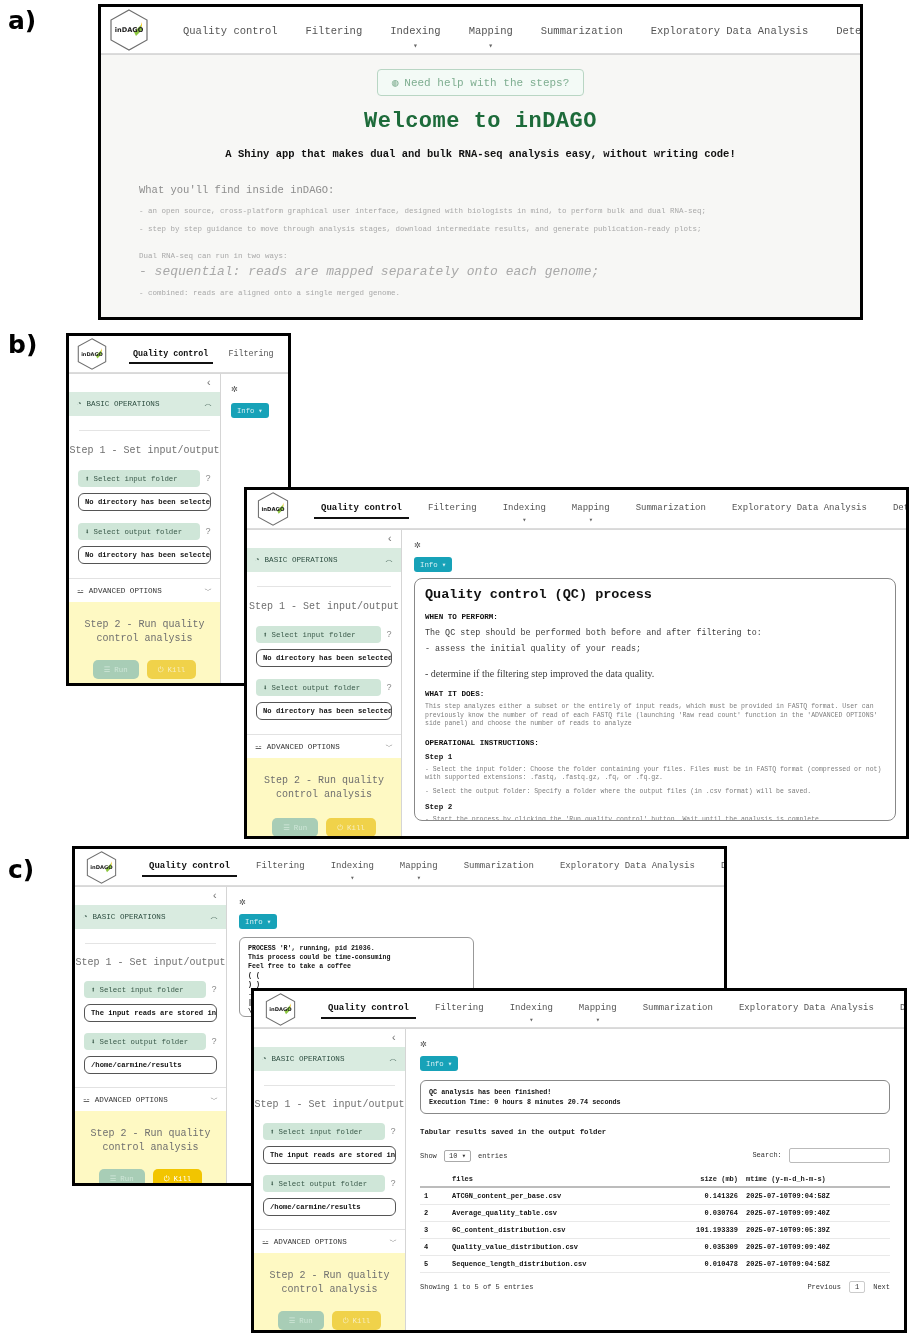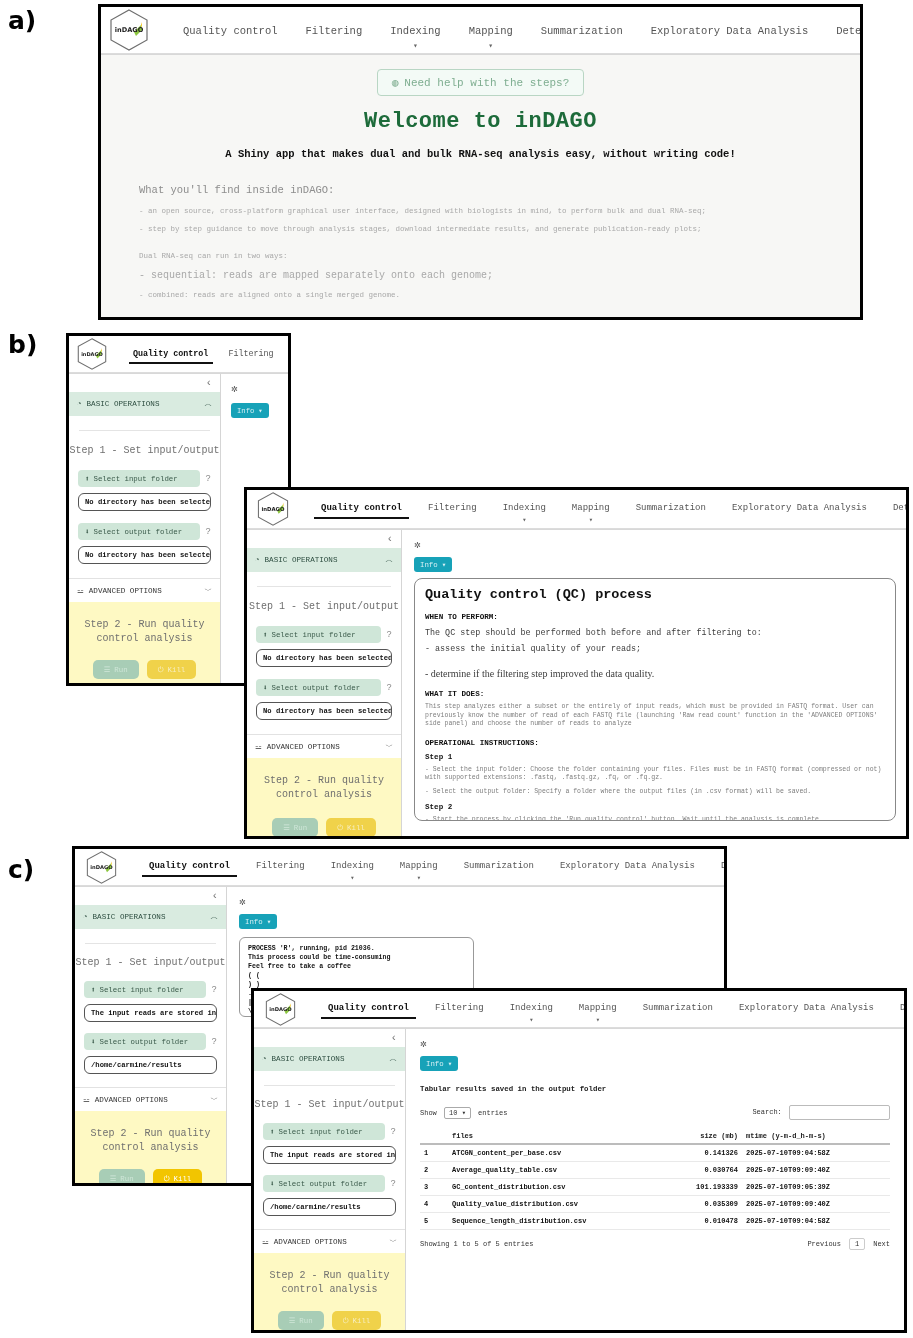--- a/index.html
+++ b/index.html
@@ -144,21 +144,21 @@
         </div>
       </div>
       <div class="wel-title" style="font-size:22px;margin-top:13px;letter-spacing:0.5px;">Welcome to inDAGO</div>
       <div class="wel-sub" style="font-size:10.5px;margin-top:14px;">A Shiny app that makes dual and bulk RNA-seq analysis easy, without writing code!</div>
 
       <div class="wel-h" style="font-size:10.5px;margin-top:24px;">What you'll find inside inDAGO:</div>
       <div class="wel-li" style="font-size:7.5px;margin-top:11px;">- an open source, cross-platform graphical user interface, designed with biologists in mind, to perform bulk and dual RNA-seq;</div>
       <div class="wel-li" style="font-size:7.5px;margin-top:10px;">- step by step guidance to move through analysis stages, download intermediate results, and generate publication-ready plots;</div>
 
       <div class="wel-li" style="font-size:7.5px;margin-top:19px;">Dual RNA-seq can run in two ways:</div>
-      <div class="wel-li" style="font-size:10px;margin-top:10px;">- sequential: reads are mapped separately onto each genome;</div>
+      <div class="wel-li" style="font-size:13px;margin-top:4px;font-style:italic;">- sequential: reads are mapped separately onto each genome;</div>
       <div class="wel-li" style="font-size:7.5px;margin-top:10px;">- combined: reads are aligned onto a single merged genome.</div>
 
       <div class="wel-li" style="font-size:7.5px;margin-top:20px;">A laptop with 16 GB of RAM is sufficient to perform each step in a reasonable time.</div>
 
     </div>
   </div>
 
   <div class="win" style="left:66px;top:333px;width:225px;height:353px;">
     <div class="navbar" style="height:38px;padding:0 4px;">
       <div class="logo" style="width:38px;height:36px;">
@@ -578,20 +578,24 @@
         </div>
       </div>
 
       <div class="mainarea" style="padding:8px 14px 0 14px;">
         <div class="gear" style="font-size:11px;">✲</div>
         <div class="info-btn" style="font-size:7.4px;padding:3px 6px;margin-top:6px;">
           <span>Info</span>
           <span>▾</span>
         </div>
 
+        <div class="statusbox" style="margin-top:9px;padding:6px 8px;font-size:6.8px;line-height:10px;">
+          <div>QC analysis has been finished!</div>
+          <div>Execution Time:  0 hours 8 minutes 20.74 seconds</div>
+        </div>
 
         <div style="font-size:7.4px;color:#222;font-weight:bold;margin-top:14px;">Tabular results saved in the output folder</div>
 
         <div class="dt-controls" style="margin-top:12px;font-size:7px;">
           <div>
             <span>Show</span>
             <span class="dt-select" style="padding:1px 4px;margin:0 3px;">
               <span>10</span>
               <span> ▾</span>
             </span>

